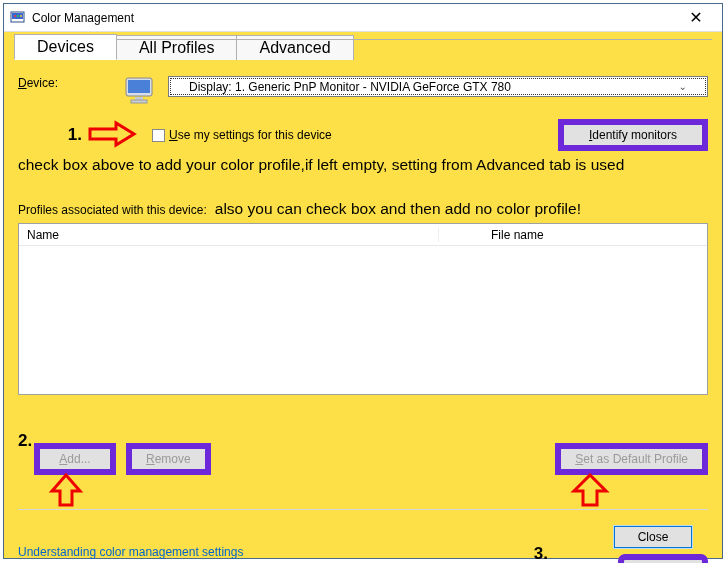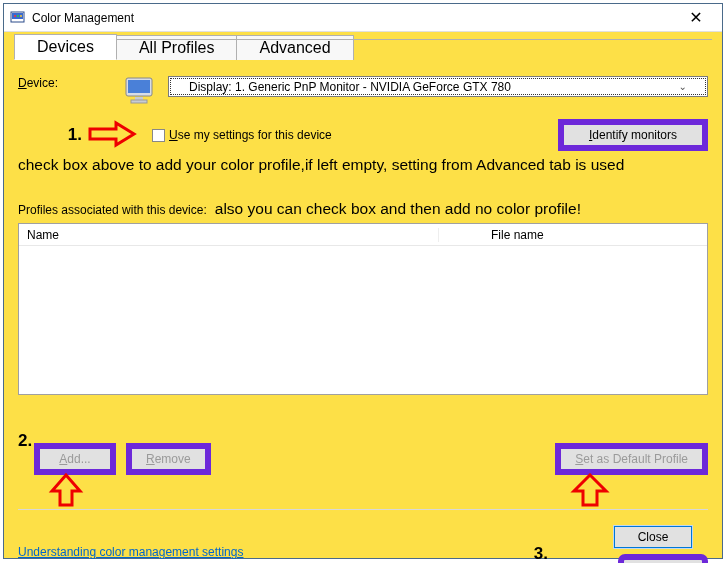--- a/index.html
+++ b/index.html
@@ -101,21 +101,21 @@
     font-size: 12px; align-items: center; gap: 44px;
   }
   .col-name { width: 420px; padding-left: 8px; border-right: 1px solid #eee; }
   .col-file { flex: 1; padding-left: 8px; }
   .button-row {
     display: flex; align-items: center; margin-top: 12px;
   }
   .spacer { flex: 1; }
   .hr { border-top: 1px solid #d8d8d8; margin: 14px 0 8px 0; }
   .link-row { display: flex; align-items: center; }
-  .link { color: #0066cc; text-decoration: underline; font-size: 12px; cursor: default; }
+  .link { color: #0066cc; font-size: 12px; cursor: default; }
   .bottom-row {
     position: absolute; bottom: 10px; right: 30px;
   }
   .btn.close {
     border: 1px solid #0078d7; background: #e1e1e1;
     outline: 1px solid #c0d8f0; outline-offset: 0;
     min-width: 78px;
   }
   .red-up-arrow { display: inline-block; }
 </style>

